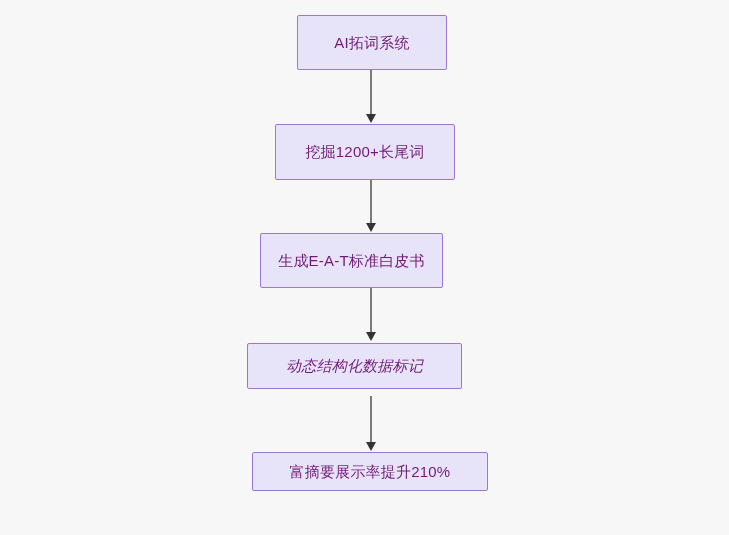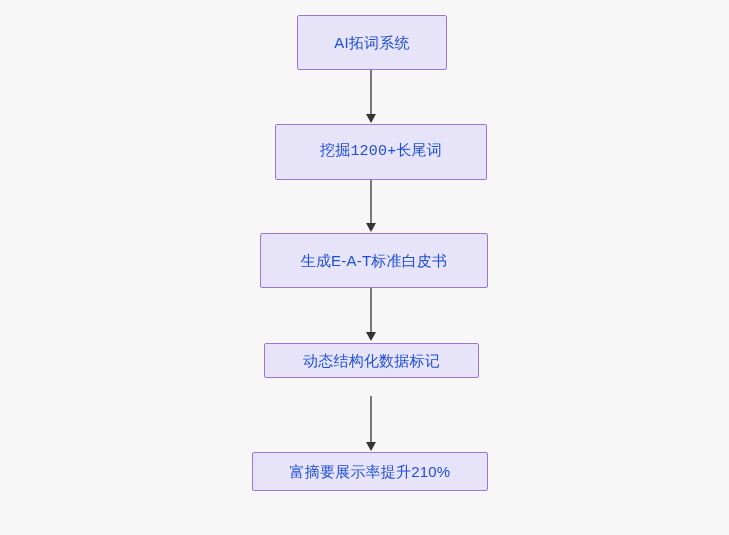--- a/index.html
+++ b/index.html
@@ -20,21 +20,21 @@
   }
   .node {
     position: absolute;
     box-sizing: border-box;
     background: #e7e4fa;
     border: 1.6px solid #9a77d6;
     border-radius: 2px;
     display: flex;
     align-items: center;
     justify-content: center;
-    color: #1d4ed8;
+    color: #701a75;
     font-size: 15px;
     line-height: 1.2;
     letter-spacing: 0.2px;
     white-space: nowrap;
     user-select: none;
   }
   .edge {
     position: absolute;
     width: 2px;
     background: #7a7a7a;
@@ -53,35 +53,35 @@
 
 <div id="flowchart">
 
   <div class="node" style="left:297px; top:15px; width:150px; height:55px;">
     <span>AI拓词系统</span>
   </div>
 
   <div class="edge" style="left:370px; top:70px; height:46px;"></div>
   <div class="arrowhead" style="left:365.5px; top:114px;"></div>
 
-  <div class="node" style="left:275px; top:124px; width:212px; height:56px;font-family:Liberation Mono, monospace;">
+  <div class="node" style="left:275px; top:124px; width:180px; height:56px;">
     <span>挖掘1200+长尾词</span>
   </div>
 
   <div class="edge" style="left:370px; top:180px; height:45px;"></div>
   <div class="arrowhead" style="left:365.5px; top:223px;"></div>
 
-  <div class="node" style="left:260px; top:233px; width:228px; height:55px;">
+  <div class="node" style="left:260px; top:233px; width:183px; height:55px;">
     <span>生成E-A-T标准白皮书</span>
   </div>
 
   <div class="edge" style="left:370px; top:288px; height:46px;"></div>
   <div class="arrowhead" style="left:365.5px; top:332px;"></div>
 
-  <div class="node" style="left:264px; top:343px; width:215px; height:35px;">
+  <div class="node" style="left:247px; top:343px; width:215px; height:46px;font-style:italic;">
     <span>动态结构化数据标记</span>
   </div>
 
   <div class="edge" style="left:370px; top:396px; height:48px;"></div>
   <div class="arrowhead" style="left:365.5px; top:442px;"></div>
 
   <div class="node" style="left:252px; top:452px; width:236px; height:39px;">
     <span>富摘要展示率提升210%</span>
   </div>
 

